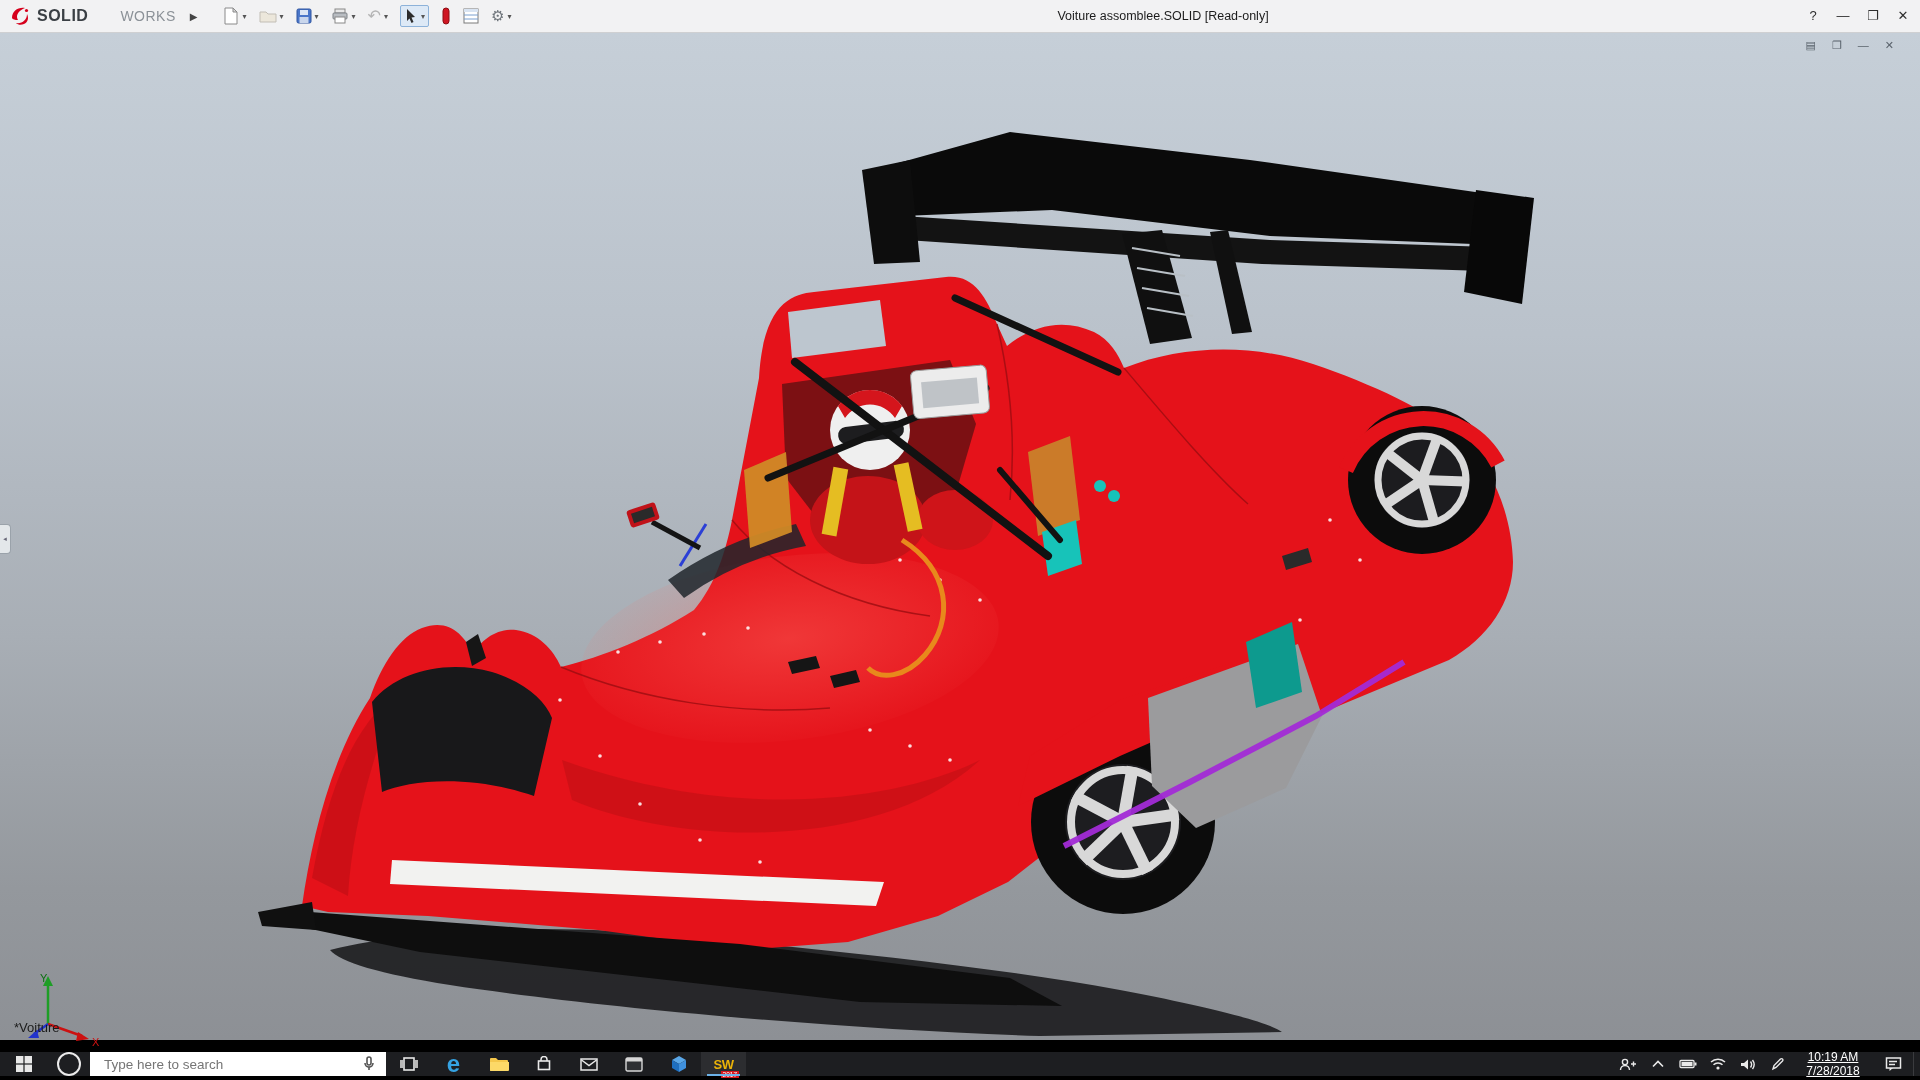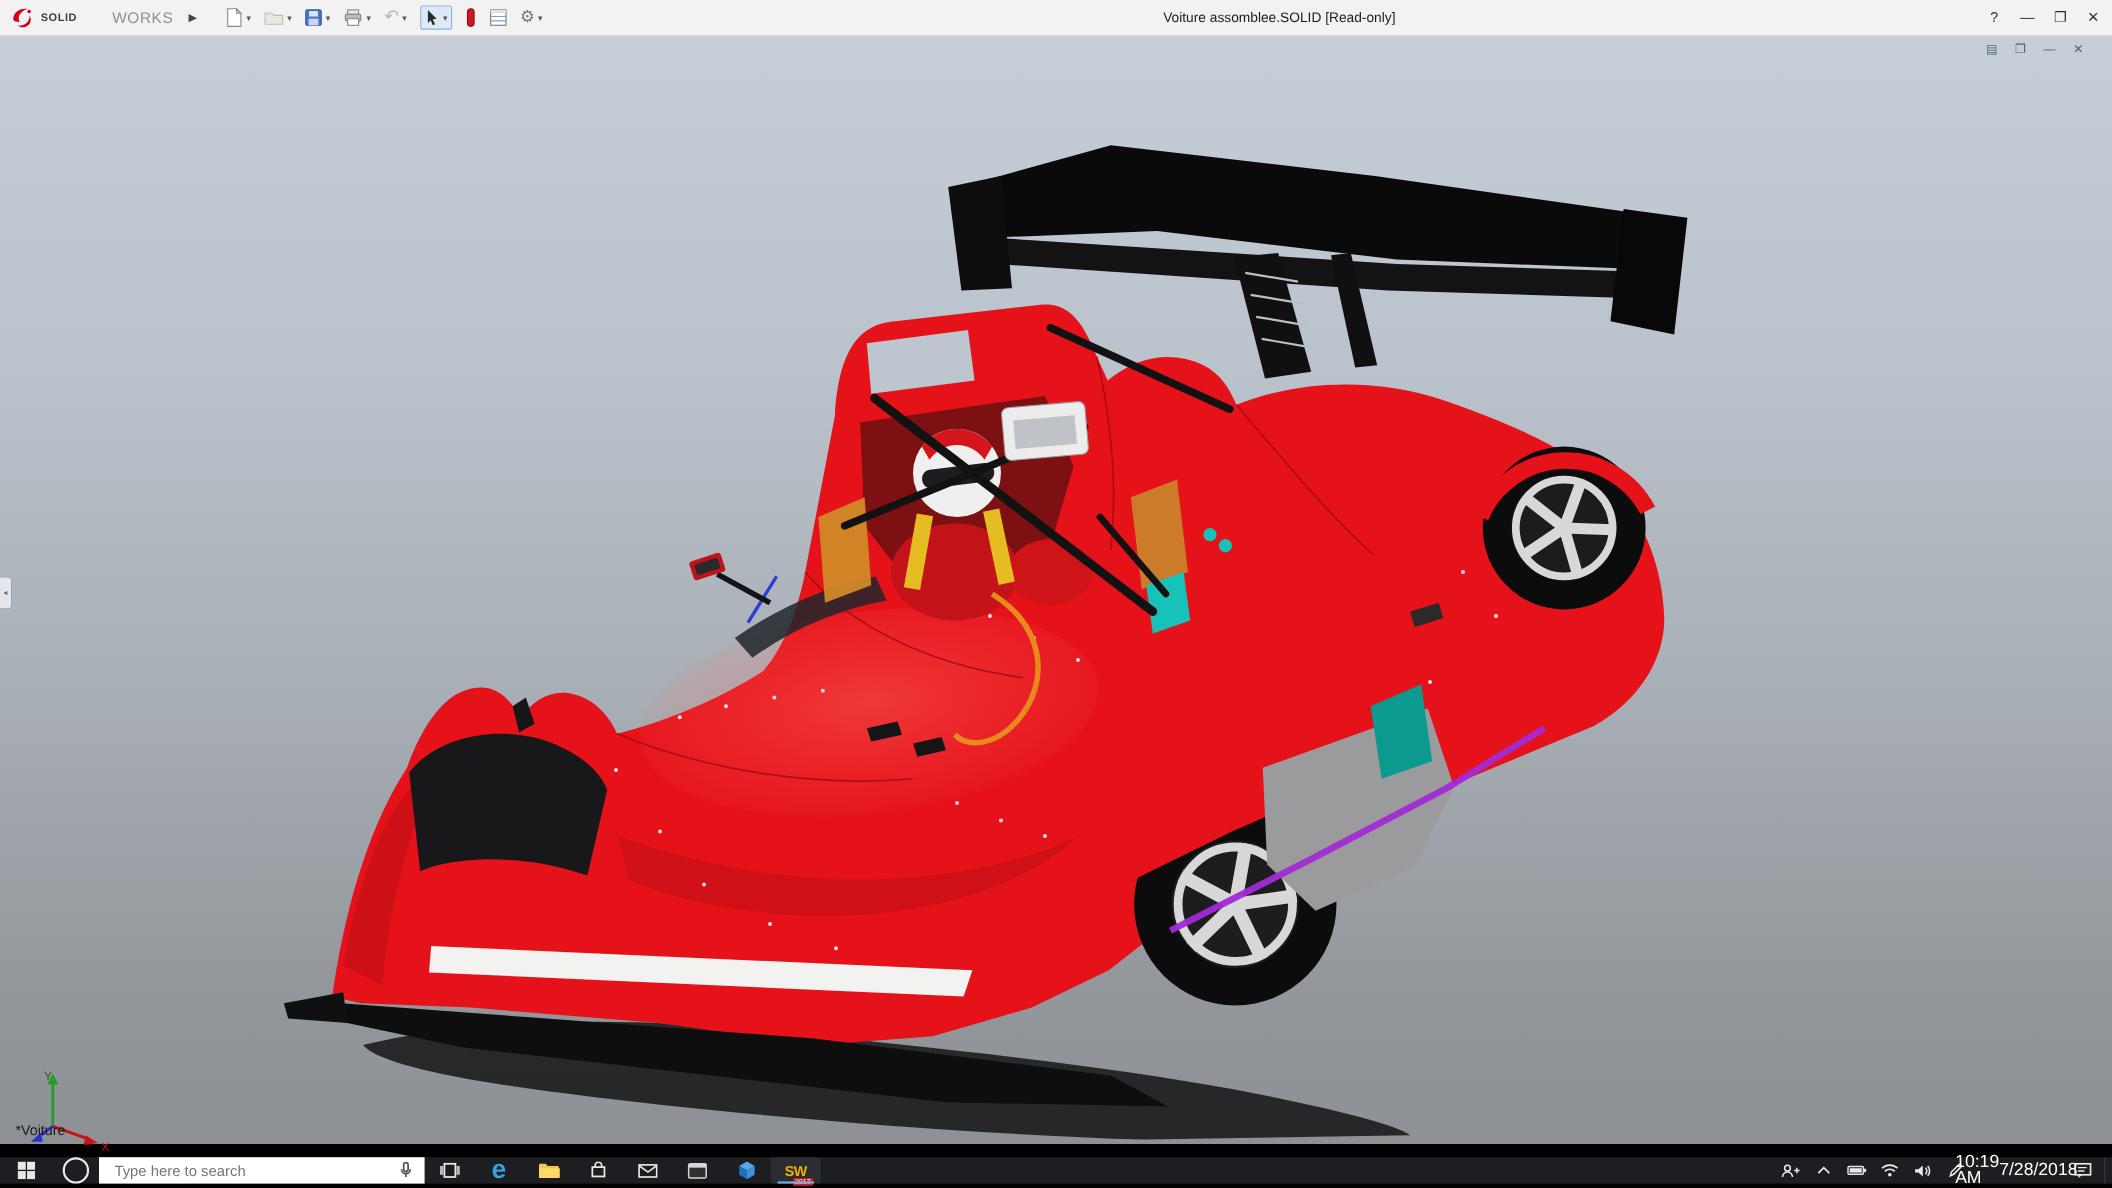--- a/index.html
+++ b/index.html
@@ -3,21 +3,21 @@
 <meta charset="utf-8">
 <style>
   html,body{margin:0;padding:0;background:#000;}
   .screen{position:relative;width:1920px;height:1080px;overflow:hidden;
           font-family:"Liberation Sans",sans-serif;-webkit-font-smoothing:antialiased;}
 
   
   .titlebar{position:absolute;left:0;top:0;width:1920px;height:32px;background:#f2f2f3;
             border-bottom:1px solid #cfd0d2;display:flex;align-items:center;z-index:30;}
   .brand{display:flex;align-items:center;padding-left:10px;}
-  .brand-solid{font-size:10px;font-weight:bold;color:#3a3f44;letter-spacing:.5px;margin-left:5px;}
+  .brand-solid{font-size:16px;font-weight:bold;color:#3a3f44;letter-spacing:.5px;margin-left:5px;}
   .brand-works{font-size:14px;color:#8b9197;letter-spacing:.5px;padding-left:32px;}
   .expander{margin-left:14px;font-size:10px;color:#444;cursor:default;}
   .tb-items{display:flex;align-items:center;margin-left:24px;gap:8px;}
   .tb-item{display:flex;align-items:center;height:26px;padding:0 2px;}
   .caret{font-size:8px;color:#555;margin-left:3px;}
   .tool-pressed{border:1px solid #8db2d9;background:#dde9f6;border-radius:2px;padding:2px 3px;display:flex;align-items:center;}
   .glyph-undo{font-size:16px;color:#b5b5b5;line-height:16px;}
   .glyph-gear{font-size:15px;color:#70767c;line-height:16px;}
   .wtitle{position:absolute;left:1163px;top:0;transform:translateX(-50%);height:32px;line-height:32px;
           font-size:12.5px;color:#1c1c1c;white-space:nowrap;}
@@ -48,22 +48,22 @@
   .search .mic{padding-right:10px;display:flex;align-items:center;}
   .tb-icon{width:45px;display:flex;align-items:center;justify-content:center;position:relative;}
   .edge-e{font-size:24px;font-weight:bold;color:#35a2e2;line-height:24px;}
   .sw-btn{background:rgba(255,255,255,.07);}
   .sw-wrap{position:relative;width:30px;height:30px;display:flex;align-items:center;justify-content:center;}
   .sw-text{font-size:13px;font-weight:bold;color:#eab308;letter-spacing:-.5px;}
   .sw-year{position:absolute;right:0;bottom:1px;font-size:6.5px;color:#fff;background:#d6151c;padding:0 1.5px;}
   .run-line{position:absolute;left:6px;right:6px;bottom:0;height:2px;background:#6cb2e8;}
   .spacer{flex:1;}
   .tray-icon{width:30px;display:flex;align-items:center;justify-content:center;}
-  .clock{width:80px;display:flex;flex-direction:row;align-items:center;justify-content:center;
-         color:#fff;font-size:16px;line-height:14px;}
+  .clock{width:80px;display:flex;flex-direction:column;align-items:center;justify-content:center;
+         color:#fff;font-size:12px;line-height:14px;text-decoration:underline;}
   .action{width:40px;display:flex;align-items:center;justify-content:center;}
   .show-desktop{width:6px;border-left:1px solid #3a3b3e;}
 </style>
 </head>
 <body>
 
 <div class="screen">
 
   <div class="titlebar">
     <div class="brand">

